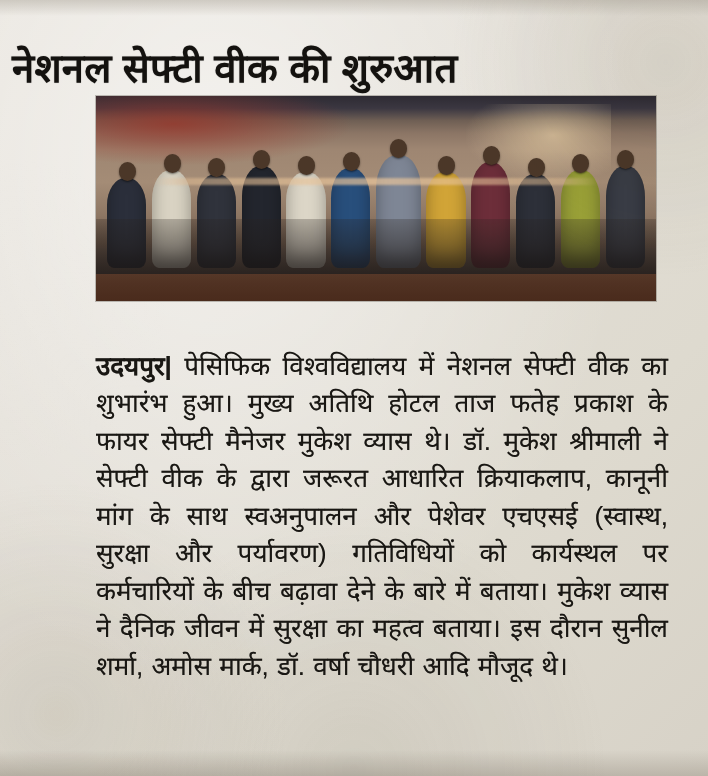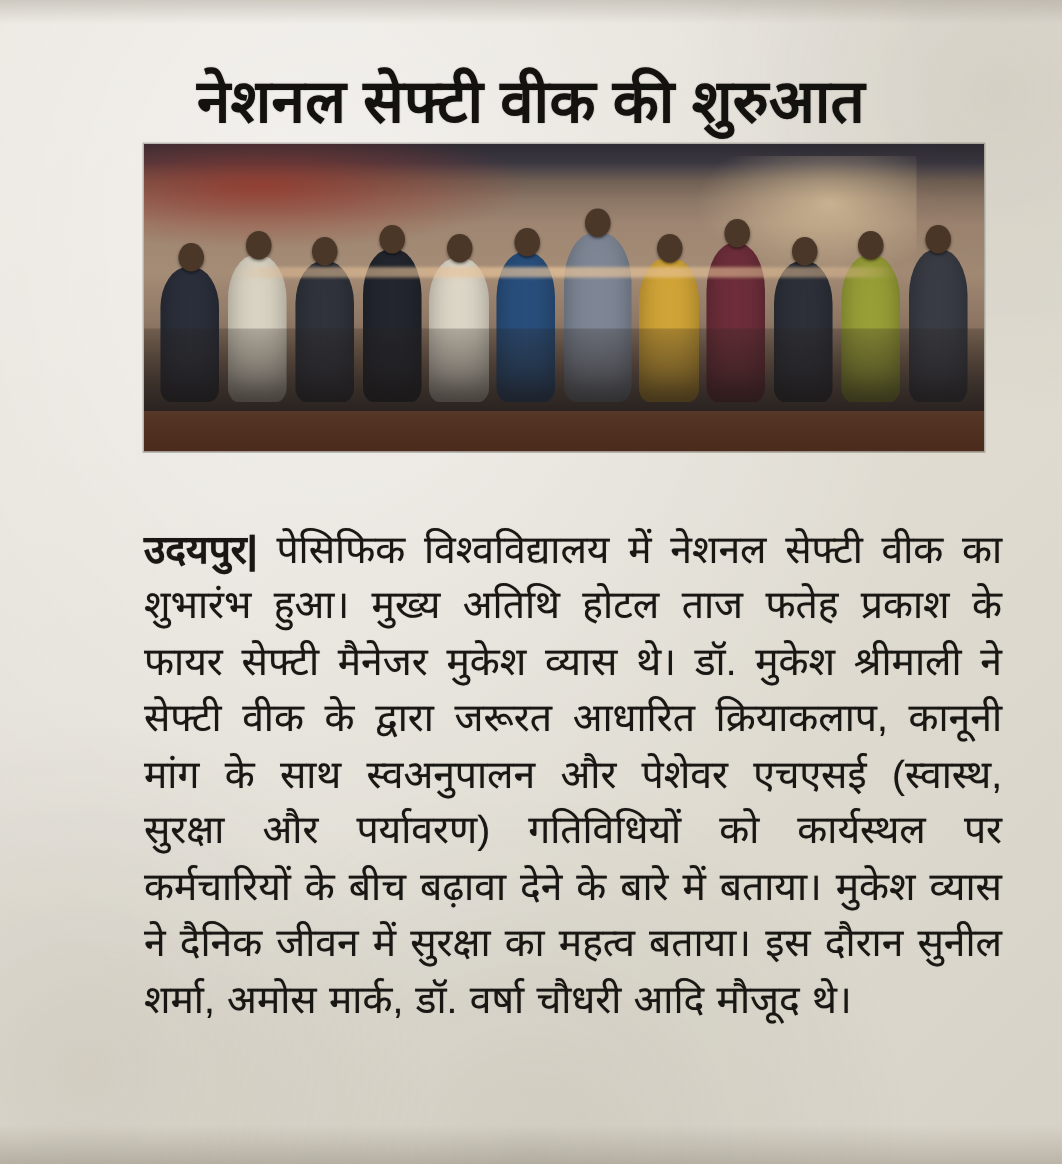--- a/index.html
+++ b/index.html
@@ -56,29 +56,29 @@
     background: linear-gradient(to top, rgba(175,168,156,0.7), rgba(175,168,156,0));
     height: 26px;
   }
 
   
   #headline {
     position: absolute;
     left: 0;
     top: 18px;
     width: 708px;
-    text-align: center;
+    text-align: left;
     font-family: "Liberation Sans", sans-serif;
     font-weight: bold;
     font-size: 40px;
     line-height: 1.18;
     color: #14120f;
     letter-spacing: .2px;
     text-shadow: 0 0 1px rgba(0,0,0,0.35);
-    padding: 0 26px;
+    padding: 0 12px;
     box-sizing: border-box;
   }
 
   
   #photo-wrap {
     position: absolute;
     left: 96px;
     top: 96px;
     width: 560px;
     height: 205px;

